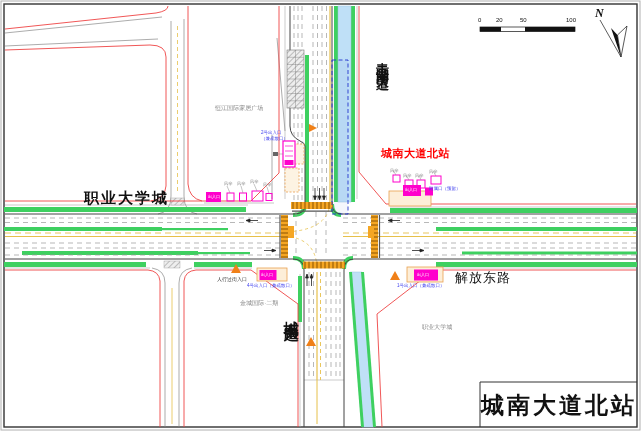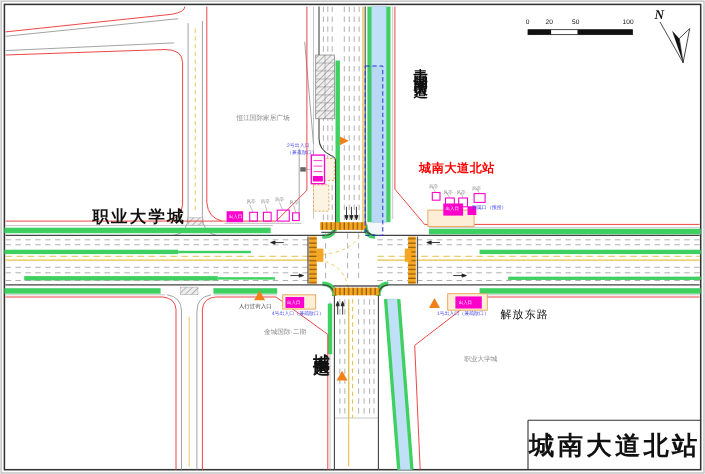--- a/index.html
+++ b/index.html
@@ -266,21 +266,21 @@
 <div class="abs tiny" style="left:496px;top:17px;font-size:10px;transform:scale(.6);">20</div>
 <div class="abs tiny" style="left:520px;top:17px;font-size:10px;transform:scale(.6);">50</div>
 <div class="abs tiny" style="left:566px;top:17px;font-size:10px;transform:scale(.6);">100</div>
 
 <div class="abs vert" style="left:374px;top:52px;font-size:13px;font-weight:600;letter-spacing:3px;">青山湖南大道</div>
 
 <div class="abs" style="left:381px;top:147px;font-size:11px;font-weight:700;color:#ff0000;letter-spacing:0.5px;">城南大道北站</div>
 
 <div class="abs" style="left:84px;top:189px;font-size:15px;font-weight:700;letter-spacing:2px;">职业大学城</div>
 
-<div class="abs" style="left:455px;top:281px;font-size:10px;letter-spacing:1px;">解放东路</div>
+<div class="abs" style="left:455px;top:271px;font-size:13px;letter-spacing:1px;">解放东路</div>
 
 <div class="abs vert" style="left:283px;top:309px;font-size:15px;font-weight:700;letter-spacing:2px;">城南大道</div>
 
 <div class="abs tiny gray" style="left:215px;top:104px;font-size:11px;transform:scale(.55);">恒江国际家居广场</div>
 <div class="abs tiny gray" style="left:240px;top:299px;font-size:11px;transform:scale(.55);">金城国际·二期</div>
 <div class="abs tiny gray" style="left:422px;top:323px;font-size:11px;transform:scale(.55);">职业大学城</div>
 
 <div class="abs tiny" style="left:217px;top:276px;font-size:10px;transform:scale(.5);color:#333;">人行过街入口</div>
 
 <div class="abs tiny blue" style="left:261px;top:130px;font-size:10px;transform:scale(.45);">2号出入口</div>

